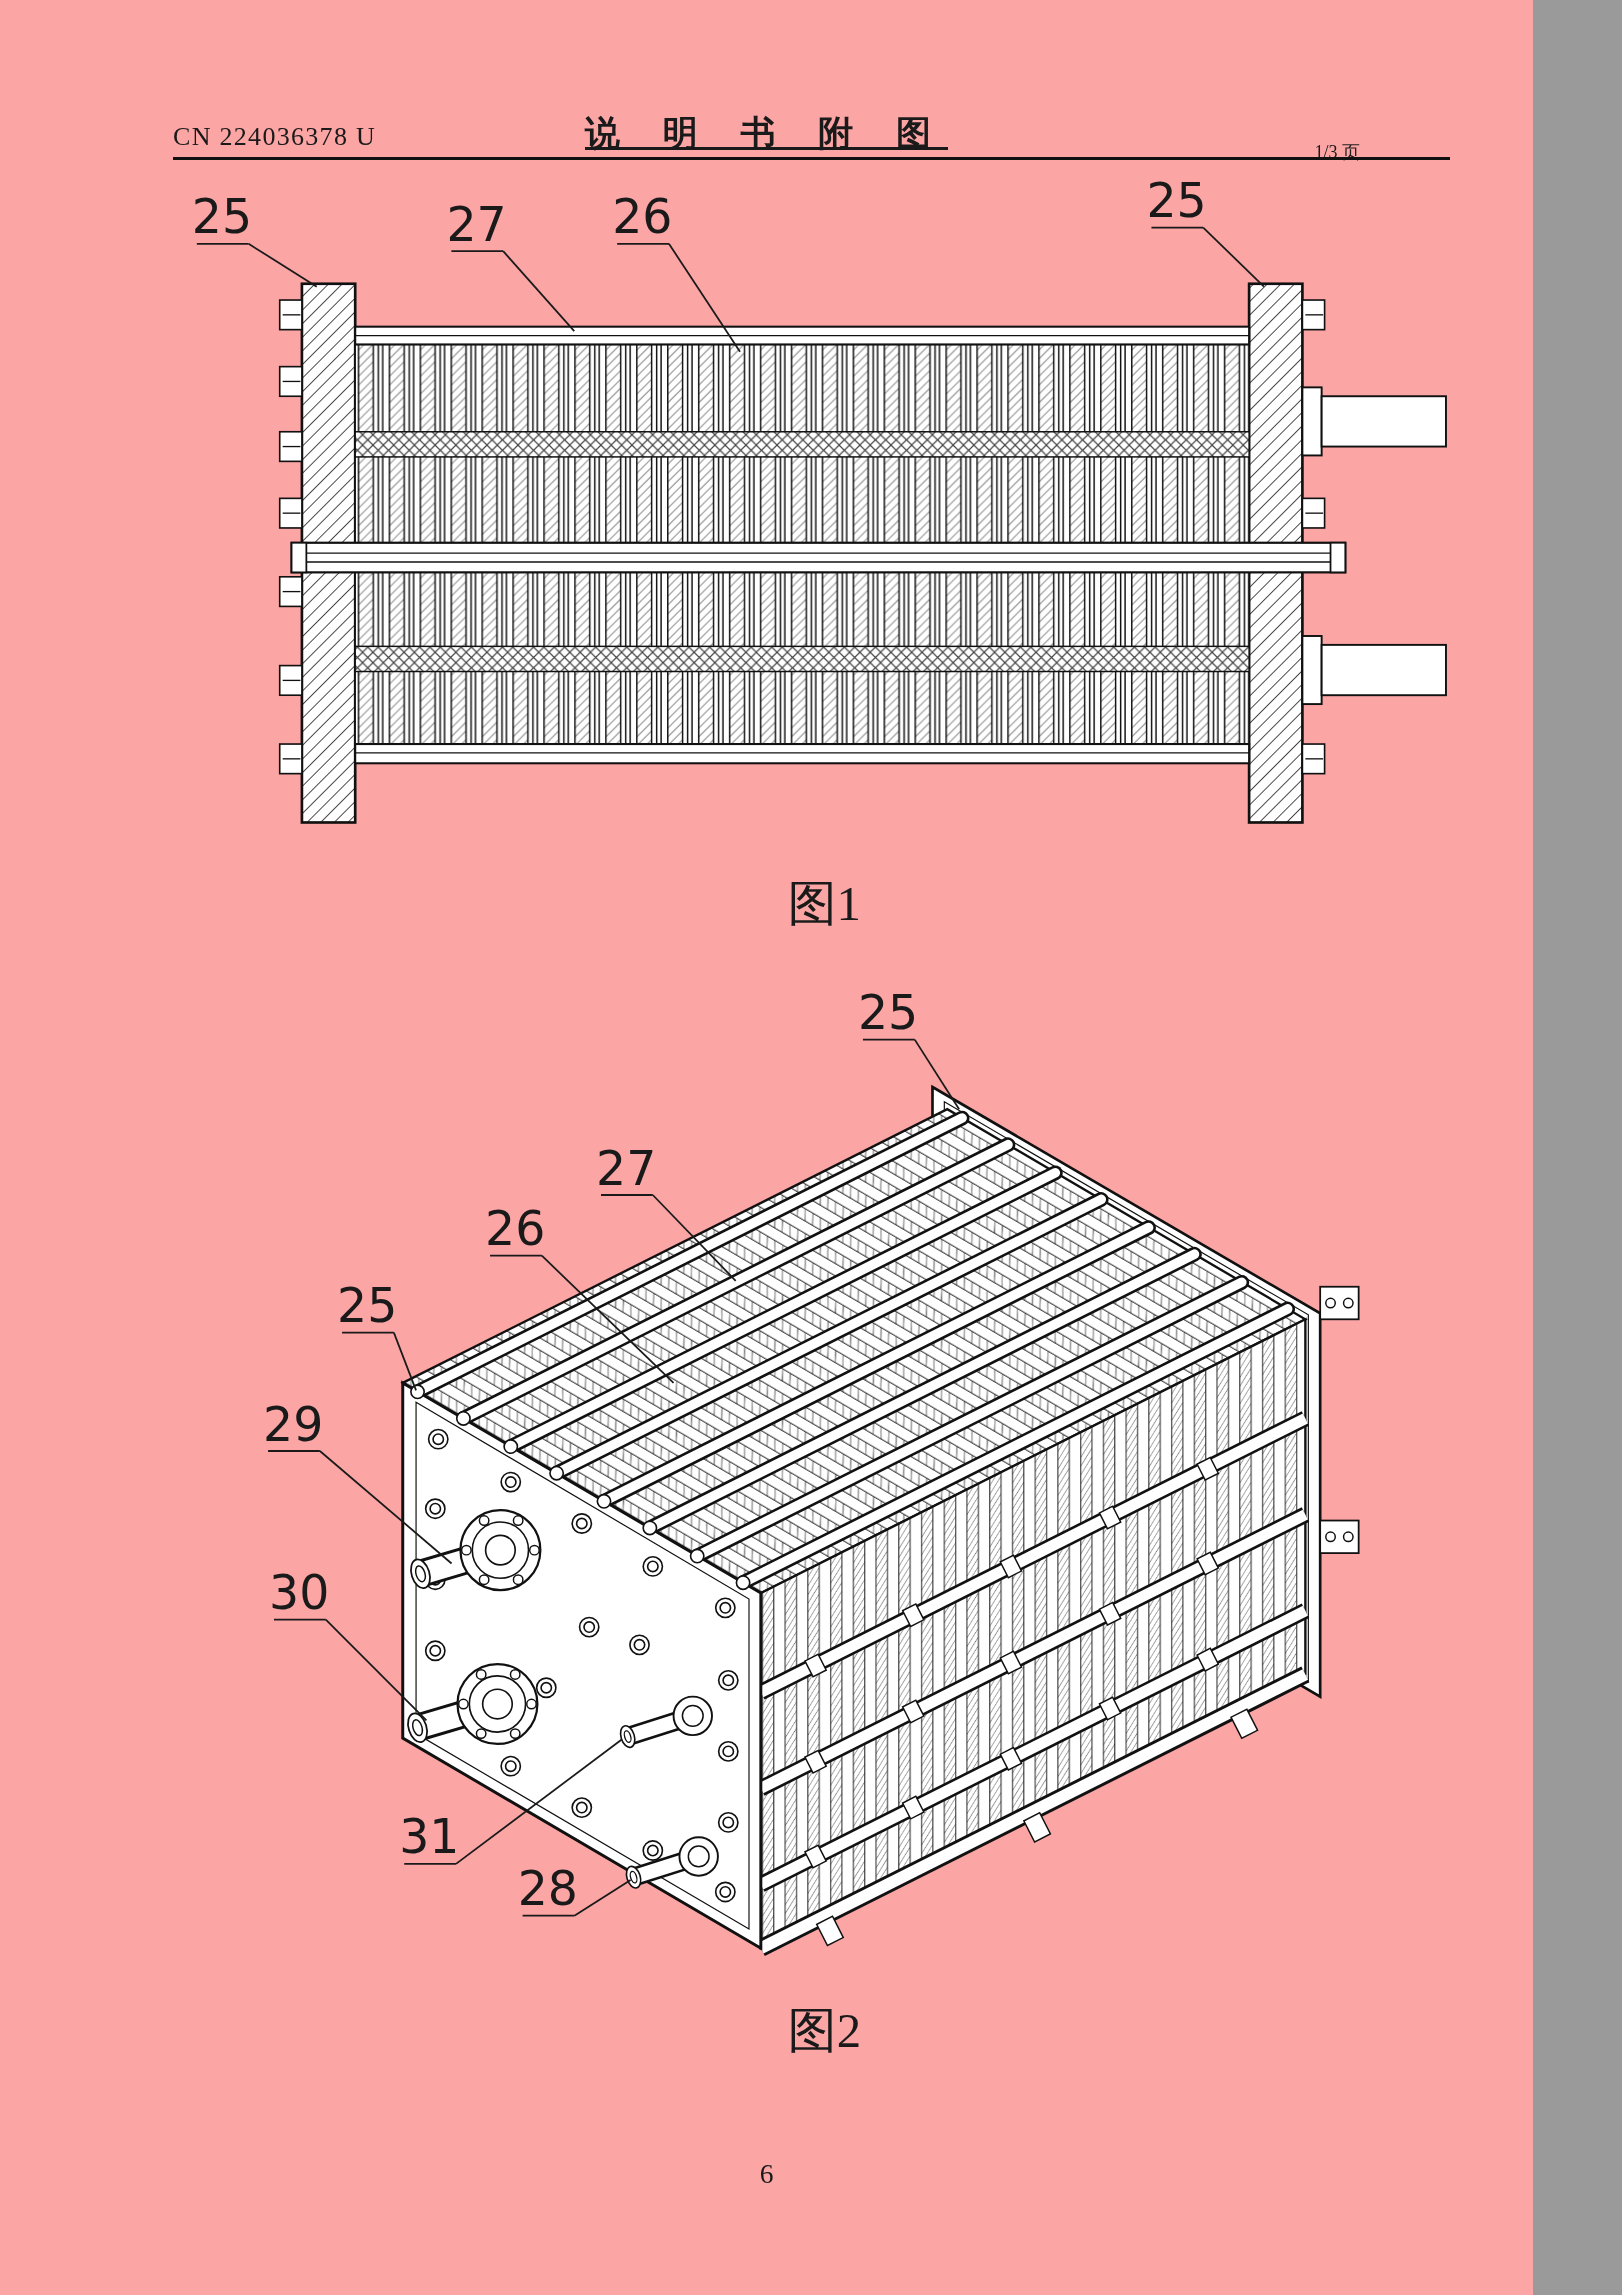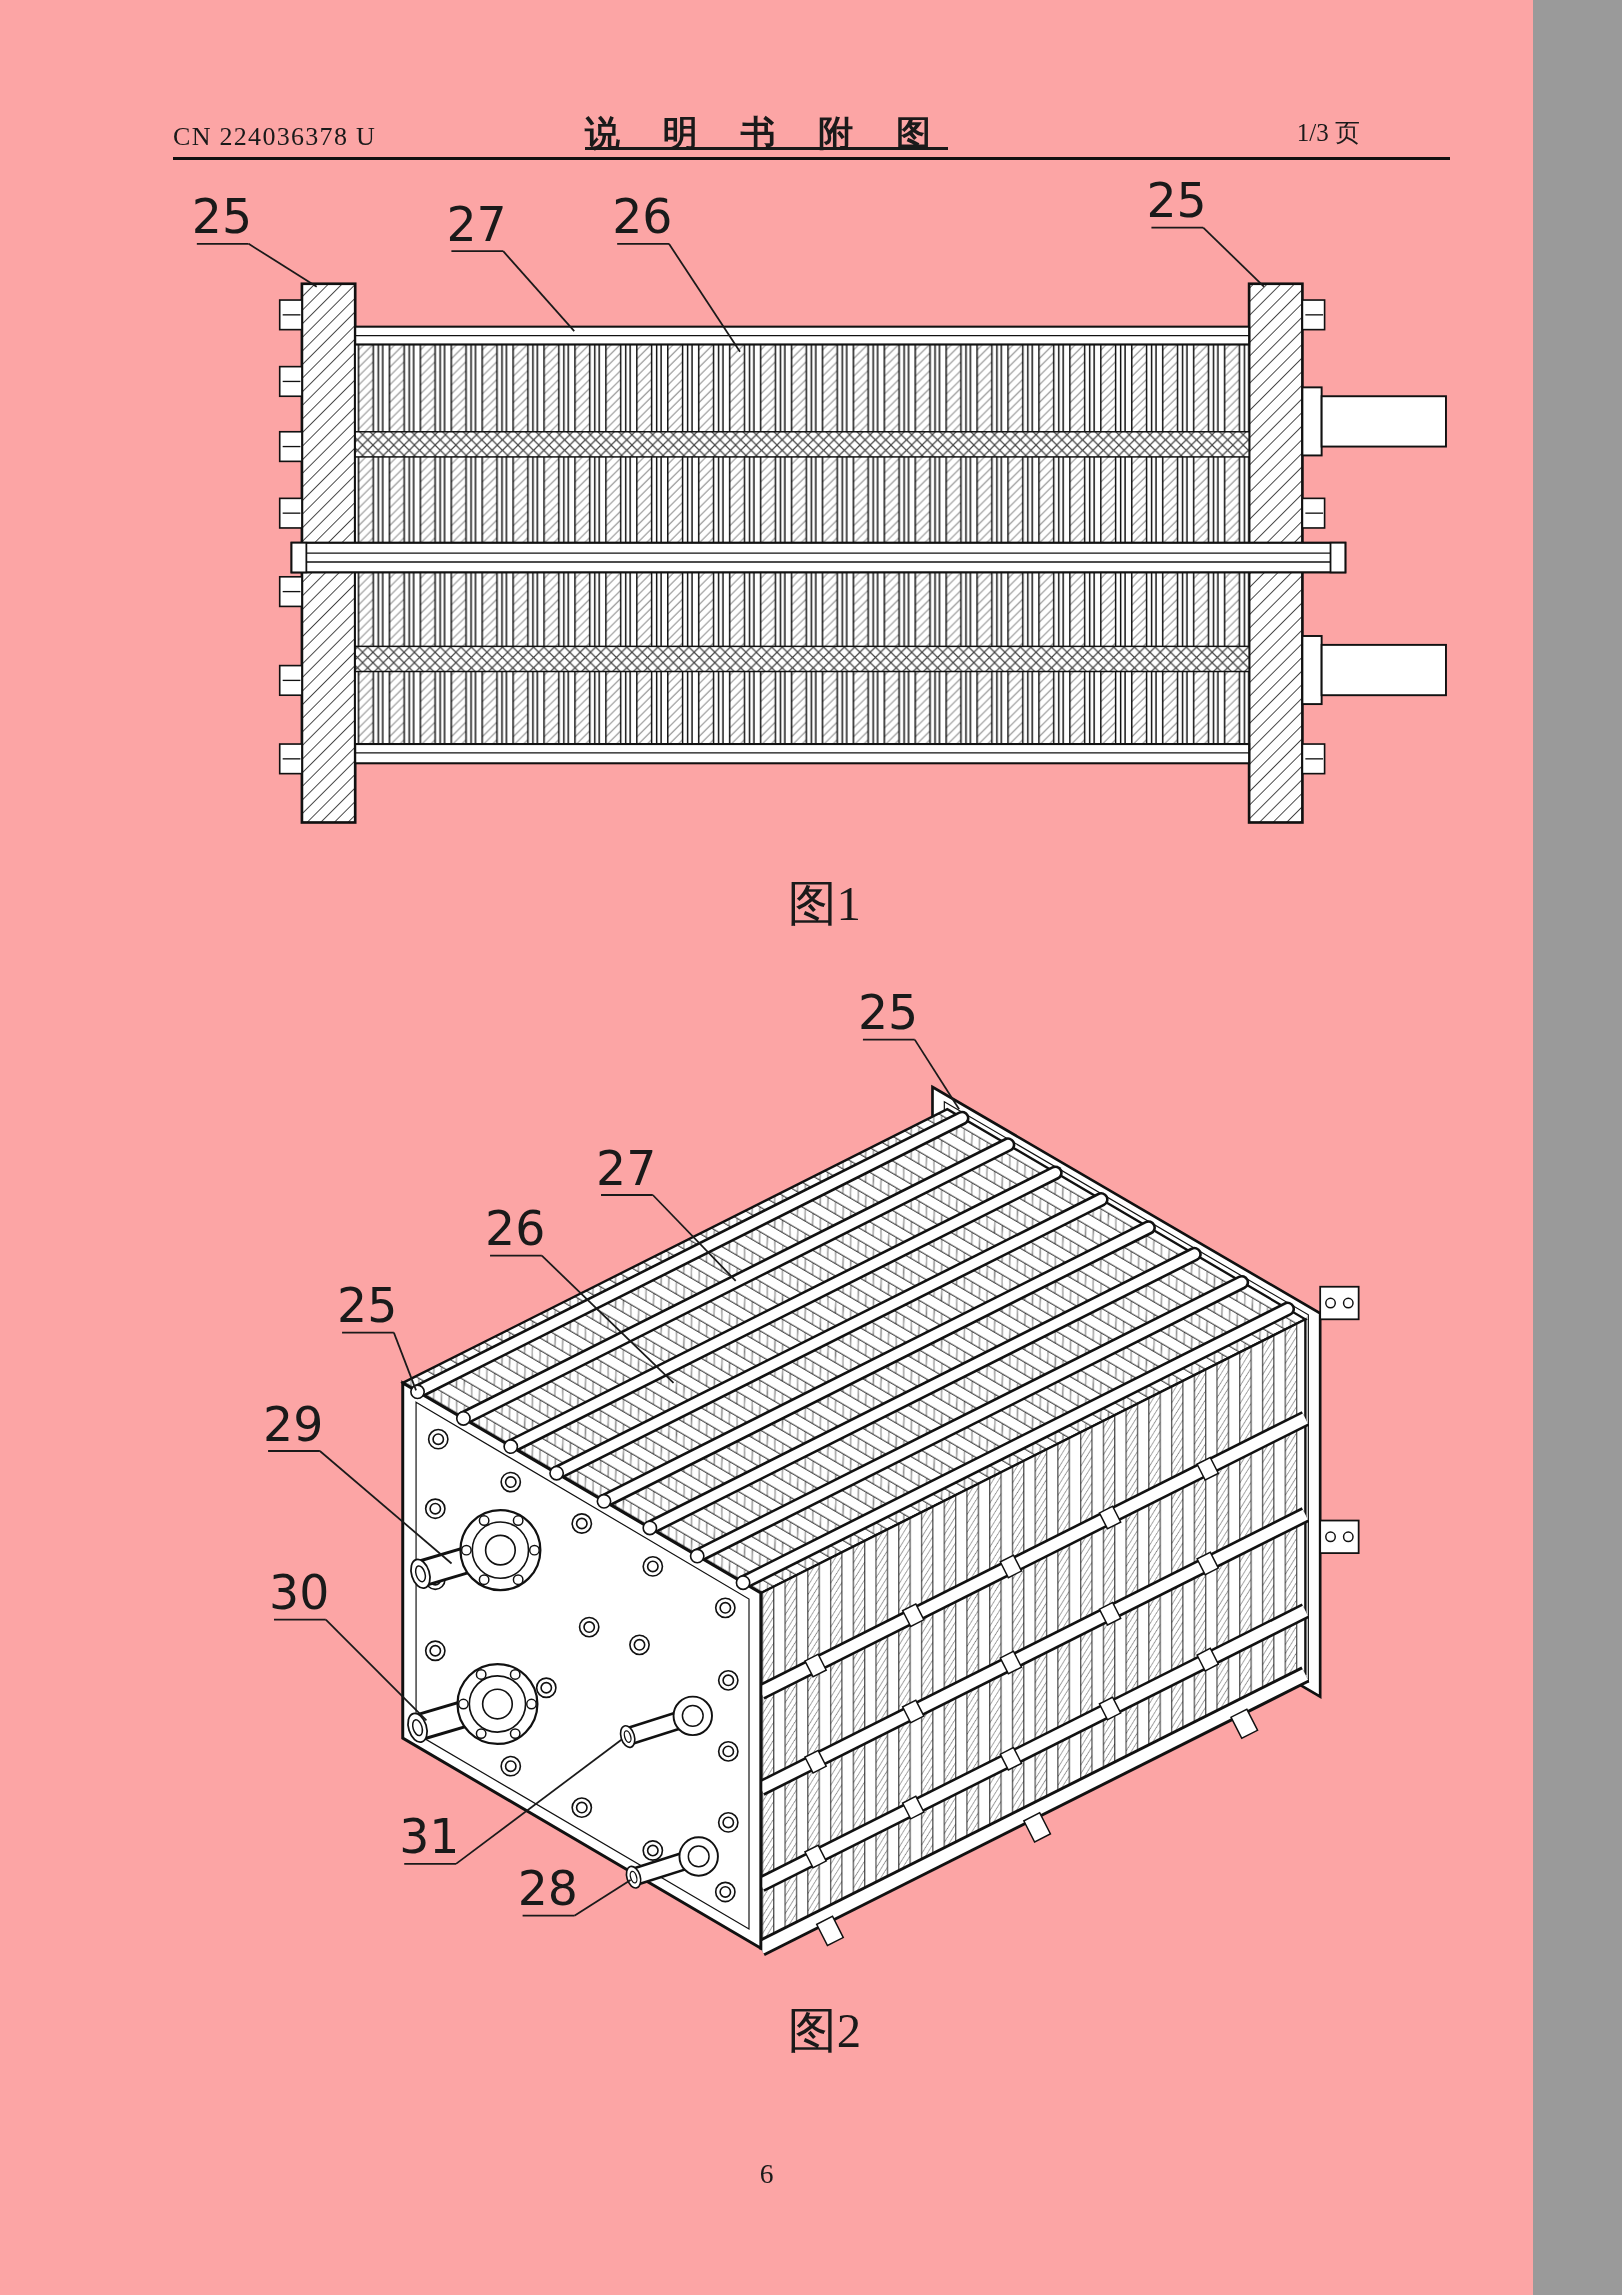--- a/index.html
+++ b/index.html
@@ -16,22 +16,22 @@
     position:absolute; left:173px; top:122px;
     font-size:26px; letter-spacing:1.3px;
   }
   .hdr-title{
     position:absolute; left:0; right:0; top:110px;
     text-align:center; font-size:35px; font-weight:bold;
     letter-spacing:17px;
     text-decoration:underline;
   }
   .hdr-right{
-    position:absolute; right:173px; top:116px;
-    font-size:25px;
+    position:absolute; right:173px; top:140px;
+    font-size:18px;
   }
   .hdr-rule{
     position:absolute; left:173px; top:157px;
     width:1277px; height:3.3px; background:#111;
   }
   .page-number{
     position:absolute; left:0; right:0; top:2158px;
     text-align:center; font-size:27.5px;
   }
   svg{position:absolute;}

